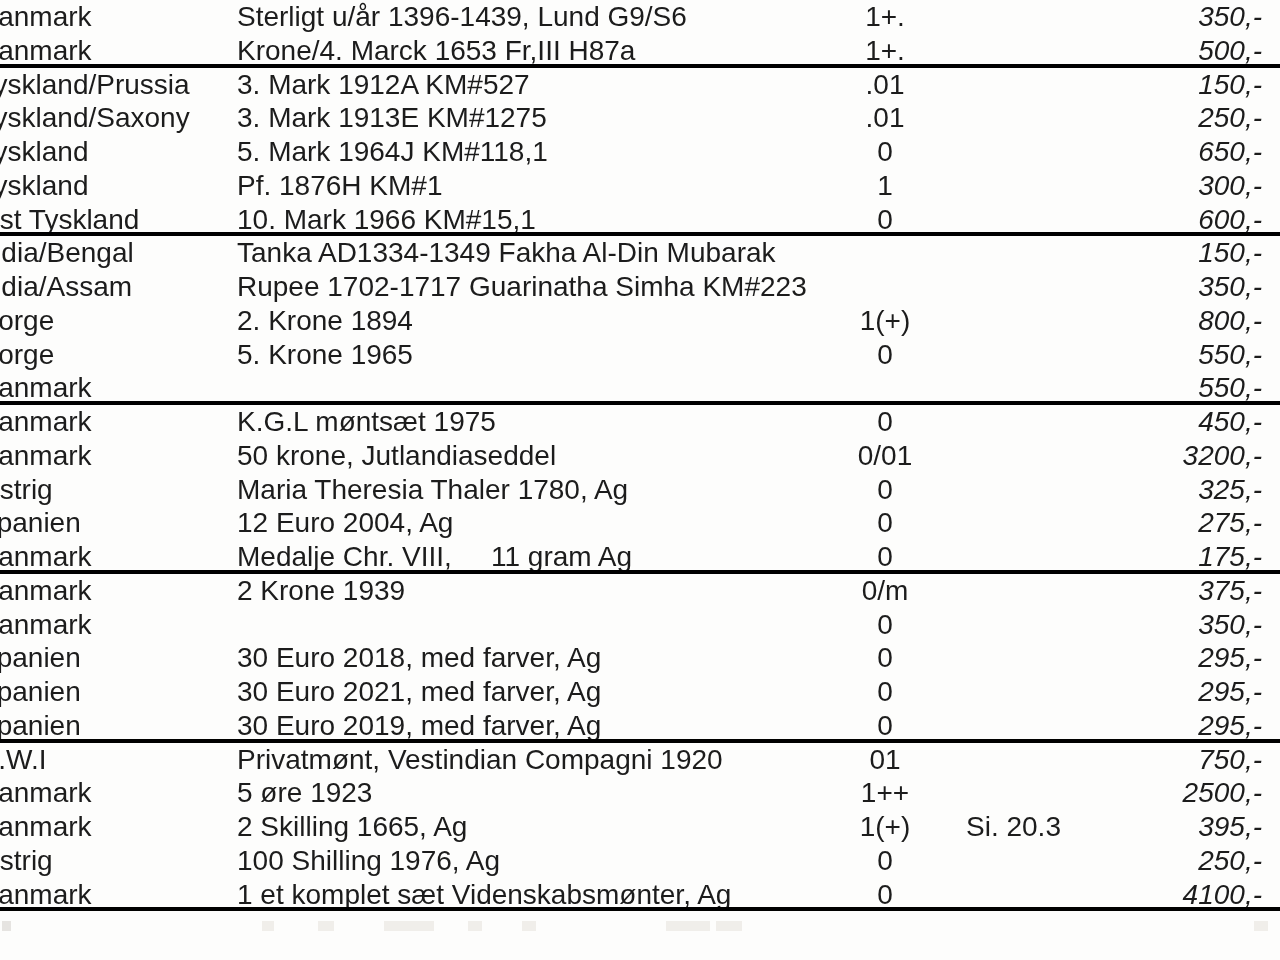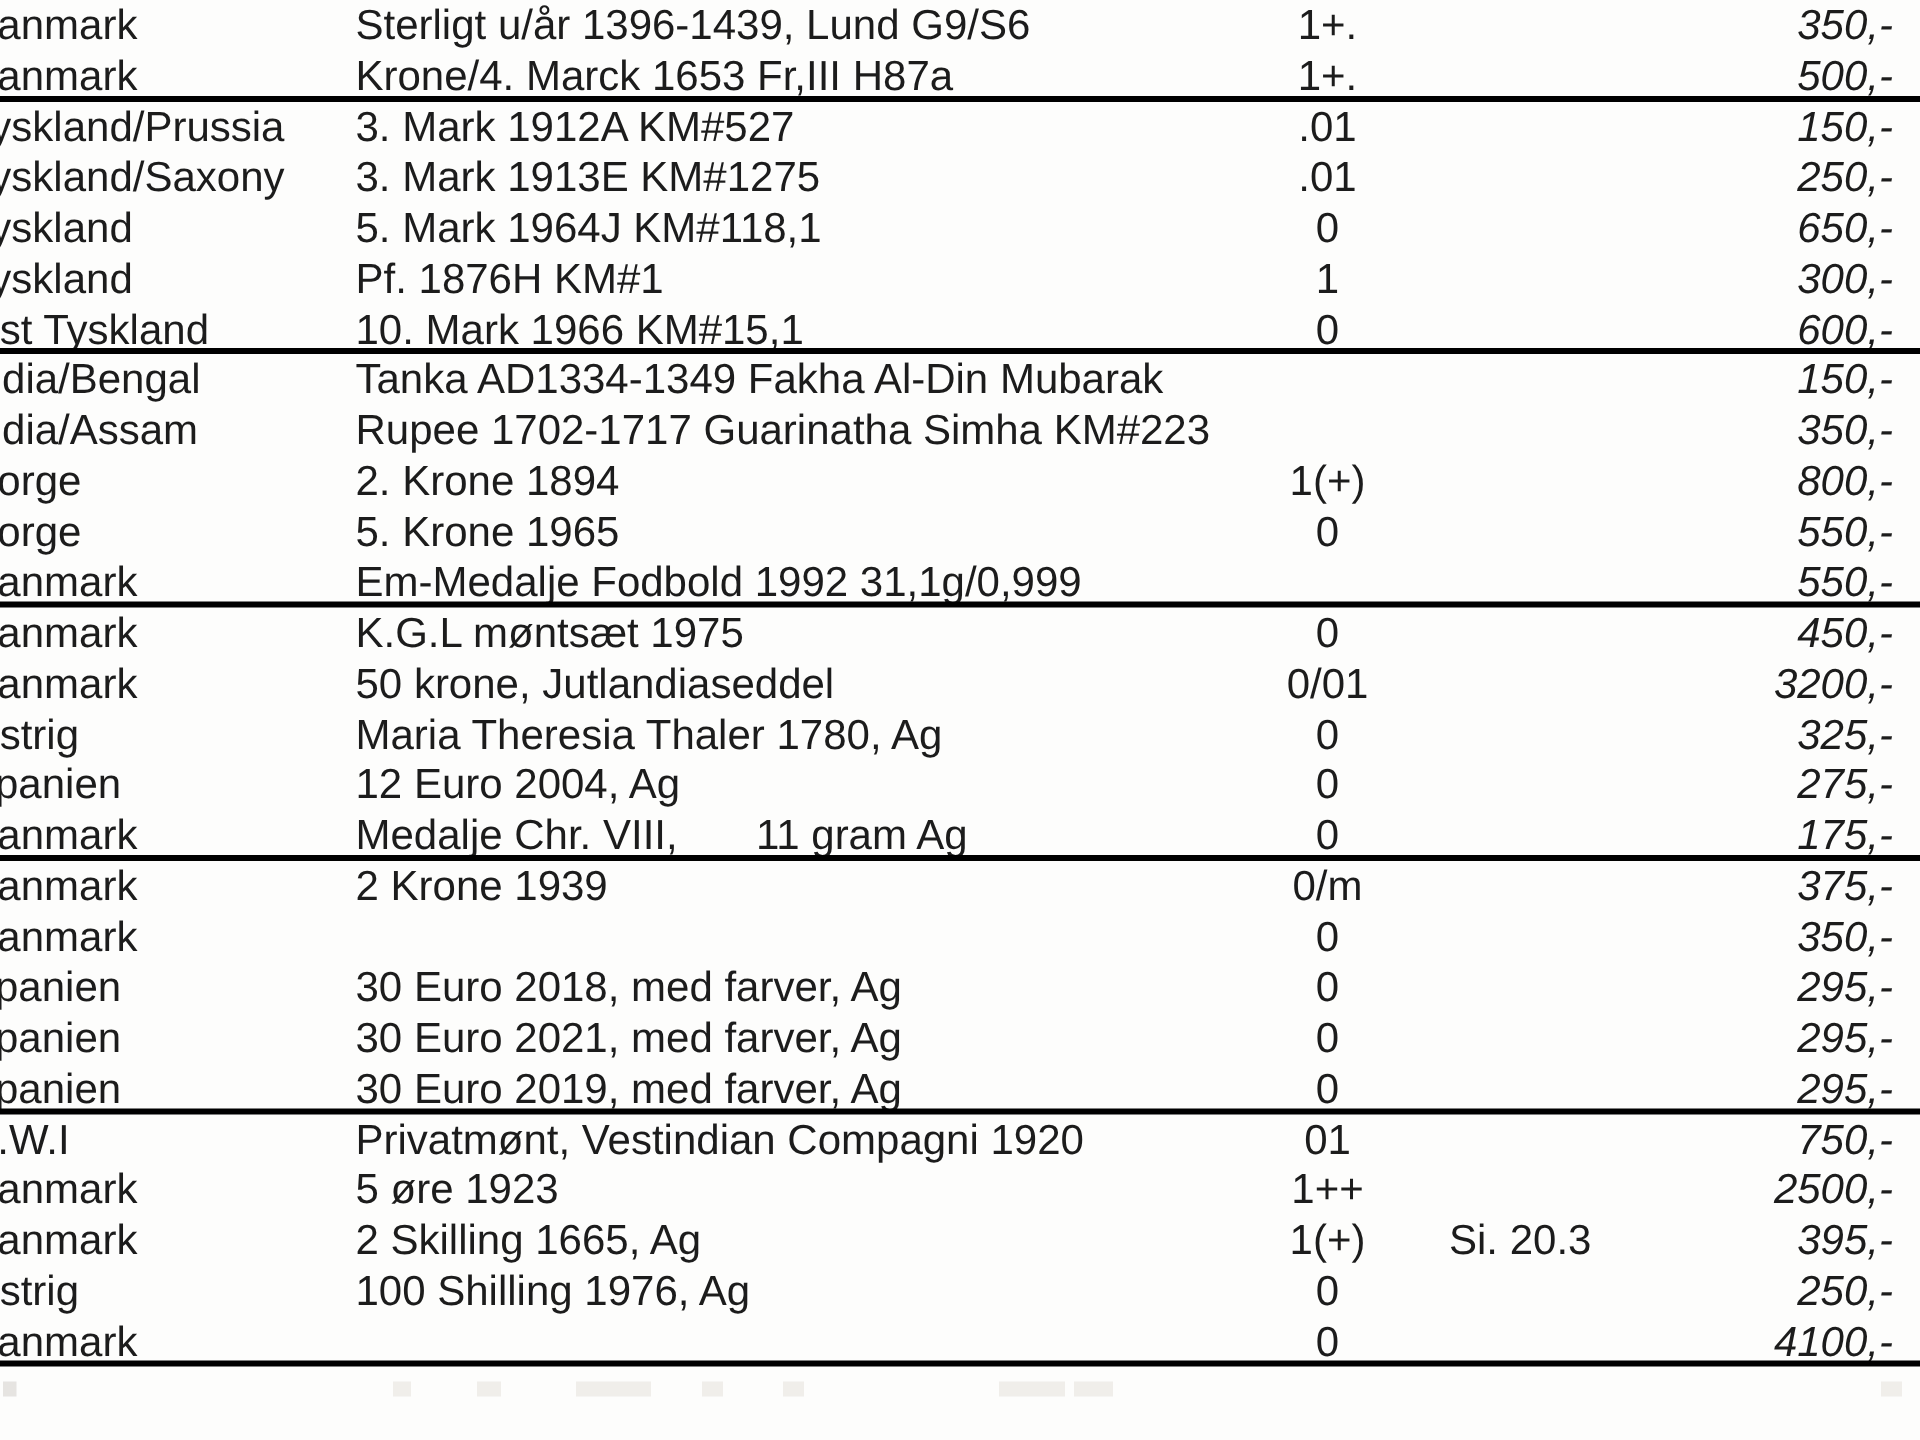--- a/index.html
+++ b/index.html
@@ -23,21 +23,21 @@
   }
   .row {
     position: relative;
     height: 33.75px;
     line-height: 33.75px;
     white-space: nowrap;
   }
   .cell { position: absolute; top: 0; }
   .cell-country { left: -22px; }          
   .cell-desc    { left: 237px; }
-  .cell-desc2   { left: 504px; }
+  .cell-desc2   { left: 491px; }
   .cell-grade   { left: 795px; width: 180px; text-align: center; }
   .cell-ref     { left: 966px; }
   .cell-price   { right: 18px; text-align: right; font-style: italic; }
   .divider {
     position: relative; z-index: 2;
     height: 4px; margin-top: -4px;
     background: #000000;
   }
   
   .ghost-fragment {
@@ -140,21 +140,20 @@
         <div class="row">
     <span class="cell cell-country">Norge</span>
     <span class="cell cell-desc">5. Krone 1965</span>
     <span class="cell cell-desc2"></span>
     <span class="cell cell-grade">0</span>
     <span class="cell cell-ref"></span>
     <span class="cell cell-price">550,-</span>
   </div>
         <div class="row">
     <span class="cell cell-country">Danmark</span>
-    <span class="cell cell-desc">Em-Medalje Fodbold 1992 31,1g/0,999</span>
     <span class="cell cell-desc2"></span>
     <span class="cell cell-grade"></span>
     <span class="cell cell-ref"></span>
     <span class="cell cell-price">550,-</span>
   </div>
       </div>
       <div class="divider" style="background: rgb(0, 0, 0);"></div>
       <div class="section">
         <div class="row">
     <span class="cell cell-country">Danmark</span>
@@ -268,20 +267,21 @@
         <div class="row">
     <span class="cell cell-country">Østrig</span>
     <span class="cell cell-desc">100 Shilling 1976, Ag</span>
     <span class="cell cell-desc2"></span>
     <span class="cell cell-grade">0</span>
     <span class="cell cell-ref"></span>
     <span class="cell cell-price">250,-</span>
   </div>
         <div class="row">
     <span class="cell cell-country">Danmark</span>
+    <span class="cell cell-desc">1 et komplet sæt Videnskabsmønter, Ag</span>
     <span class="cell cell-desc2"></span>
     <span class="cell cell-grade">0</span>
     <span class="cell cell-ref"></span>
     <span class="cell cell-price">4100,-</span>
   </div>
       </div>
       <div class="divider" style="background: rgb(0, 0, 0);"></div>
     </div>
 
   <div>

